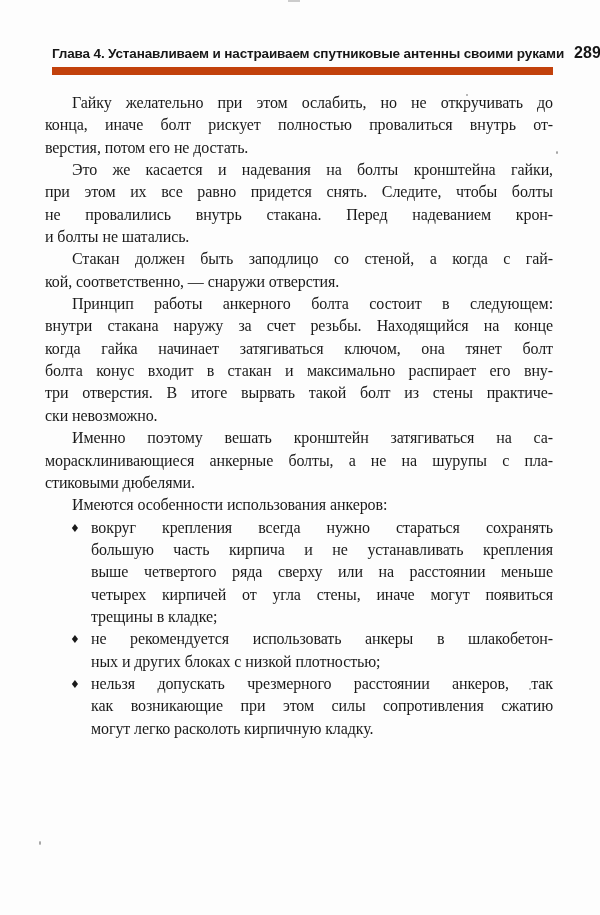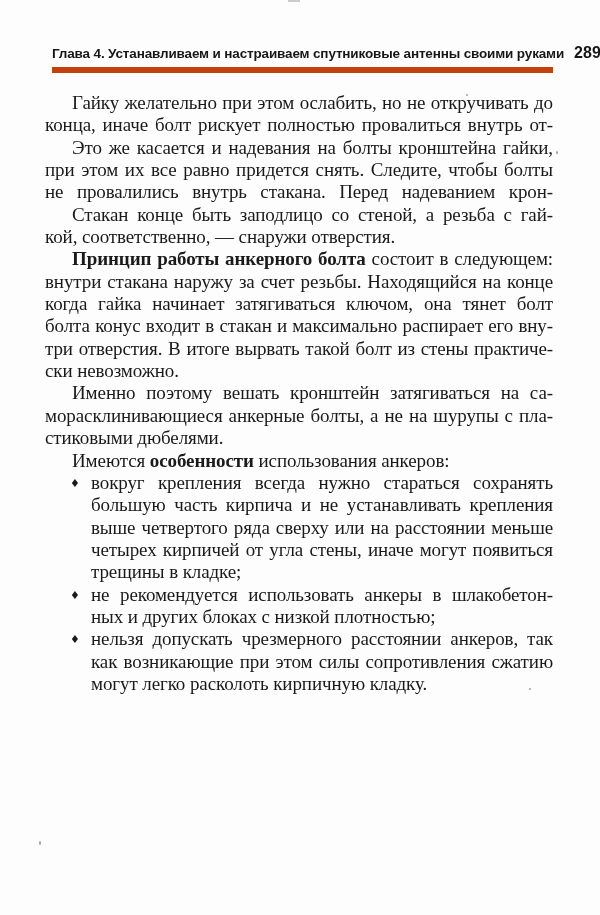--- a/index.html
+++ b/index.html
@@ -14,48 +14,48 @@
   }
   
   .header {
     position: absolute;
     left: 52px;
     top: 44px;
     width: 501px;
     display: flex;
     justify-content: space-between;
     align-items: baseline;
-    border-bottom: 6px solid #c2410c;
+    border-bottom: 8px solid #c2410c;
     padding-bottom: 5px;
     font-family: "Liberation Sans", sans-serif;
     font-weight: 700;
     color: #171717;
   }
   .header-title { font-size: 13.5px; letter-spacing: -0.15px; white-space: nowrap; }
   .header-page  { font-size: 16px; padding-left: 10px; }
   
   .content {
     position: absolute;
     left: 45px;
     top: 92px;
     width: 508px;
     color: #1a1a1a;
   }
   .line {
-    font-size: 19px;
+    font-size: 16px;
     line-height: 22.35px;
     letter-spacing: -0.1px;
   }
   .just {
     text-align: justify;
     -moz-text-align-last: justify;
     text-align-last: justify;
   }
   .first { padding-left: 27px; }
-  .b { font-weight: bold; }
+  .b { font-weight: normal; }
   .block.bullet { position: relative; padding-left: 46px; }
   .marker {
     position: absolute;
     left: 25px;
     top: 1px;
     font-size: 11px;
     line-height: 22.35px;
     font-family: "DejaVu Sans", sans-serif;
     color: #1a1a1a;
   }
@@ -74,28 +74,30 @@
 
   <div class="header">
     <span class="header-title">Глава 4. Устанавливаем и настраиваем спутниковые антенны своими руками</span>
     <span class="header-page">289</span>
   </div>
 
   <div class="content" id="content">
       <div class="block paragraph">
         <div class="line just first">Гайку желательно при этом ослабить, но не откручивать до</div>
         <div class="line just">конца, иначе болт рискует полностью провалиться внутрь от-</div>
+        <div class="line">верстия, потом его не достать.</div>
       </div>
       <div class="block paragraph">
         <div class="line just first">Это же касается и надевания на болты кронштейна гайки,</div>
         <div class="line just">при этом их все равно придется снять. Следите, чтобы болты</div>
         <div class="line just">не провалились внутрь стакана. Перед надеванием крон-</div>
+        <div class="line">и болты не шатались.</div>
       </div>
       <div class="block paragraph">
-        <div class="line just first">Стакан конце быть заподлицо со стеной, а резьба с гай-</div>
+        <div class="line just first">Стакан должен быть заподлицо со стеной, а когда с гай-</div>
         <div class="line">кой, соответственно, — снаружи отверстия.</div>
       </div>
       <div class="block paragraph">
         <div class="line just first"><span class="b">Принцип работы анкерного болта</span><span> состоит в следующем:</span></div>
         <div class="line just">внутри стакана наружу за счет резьбы. Находящийся на конце</div>
         <div class="line just">когда гайка начинает затягиваться ключом, она тянет болт</div>
         <div class="line just">болта конус входит в стакан и максимально распирает его вну-</div>
         <div class="line just">три отверстия. В итоге вырвать такой болт из стены практиче-</div>
         <div class="line">ски невозможно.</div>
       </div>

